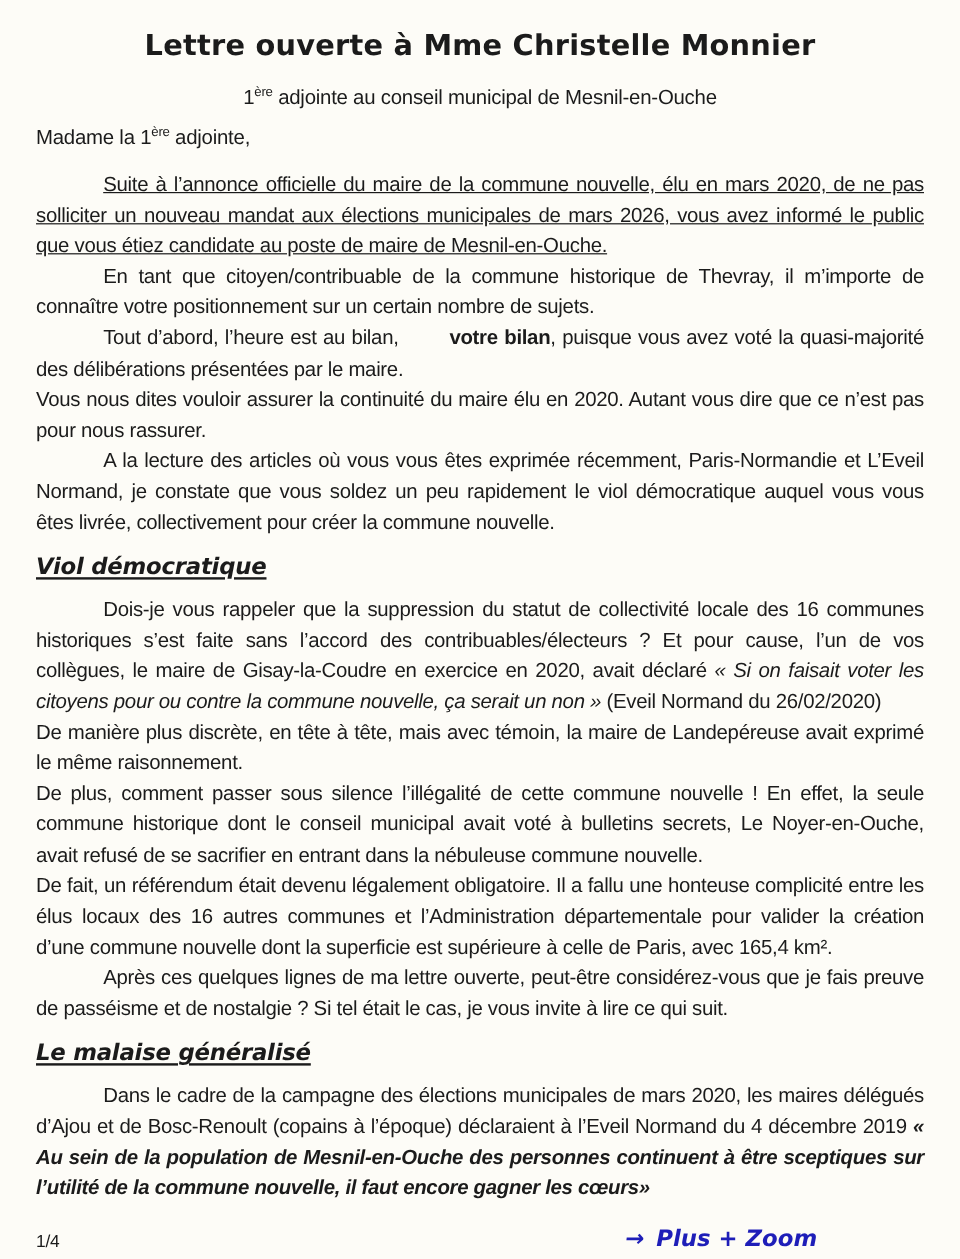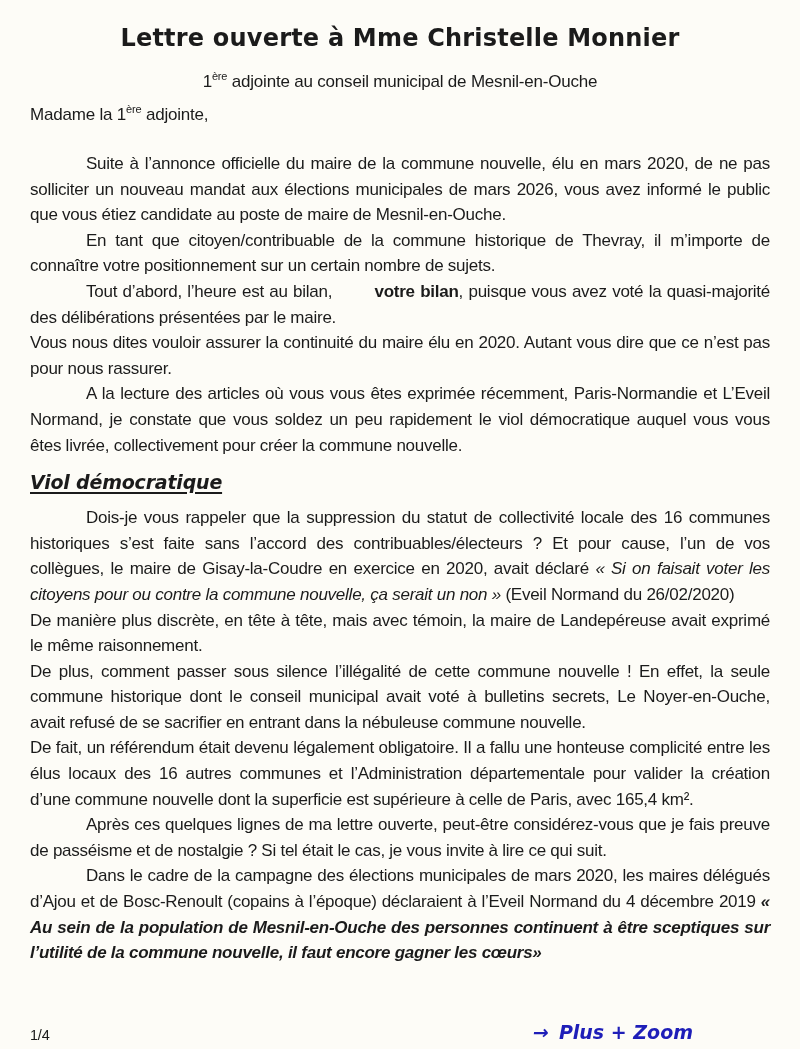--- a/index.html
+++ b/index.html
@@ -41,40 +41,40 @@
   }
   
   .para {
     font-size: 17px;
     line-height: 25.6px;
     text-align: justify;
     margin: 0;
     letter-spacing: -0.25px;
   }
   .para.indent { text-indent: 56px; }
-  .first-body { margin-top: 24px; }
+  .first-body { margin-top: 14px; text-decoration: underline; }
   .heading {
     font-family: "DejaVu Sans", sans-serif;
     font-weight: bold;
     font-style: italic;
     font-size: 19px;
     text-decoration: underline;
     text-underline-offset: 3px;
     text-decoration-thickness: 1.5px;
     margin: 13px 0 12px 0;
     letter-spacing: -0.2px;
   }
   .s-b  { font-weight: bold; margin-left: 37px; }
   .s-i  { font-style: italic; }
   .s-bi { font-weight: bold; font-style: italic; }
   sup { font-size: 11px; line-height: 0; text-align: right; }
   
   .footer {
     position: absolute;
-    left: 30px; right: 0; bottom: 6px;
+    left: 30px; right: 12px; bottom: 6px;
     display: flex;
     align-items: flex-end;
     justify-content: space-between;
     height: 24px;
   }
   .page-number {
     font-size: 14.5px;
     letter-spacing: -0.2px;
   }
   .more-link {
@@ -107,20 +107,21 @@
       <p class="para indent"><span>En tant que citoyen/contribuable de la commune historique de Thevray, il m’importe de connaître votre positionnement sur un certain nombre de sujets.</span></p>
       <p class="para indent"><span>Tout d’abord, l’heure est au bilan, </span><span class="s-b">votre bilan</span><span>, puisque vous avez voté la quasi-majorité des délibérations présentées par le maire.</span></p>
       <p class="para"><span>Vous nous dites vouloir assurer la continuité du maire élu en 2020. Autant vous dire que ce n’est pas pour nous rassurer.</span></p>
       <p class="para indent"><span>A la lecture des articles où vous vous êtes exprimée récemment, Paris-Normandie et L’Eveil Normand, je constate que vous soldez un peu rapidement le viol démocratique auquel vous vous êtes livrée, collectivement pour créer la commune nouvelle.</span></p>
       <h2 class="heading"><span>Viol démocratique</span></h2>
       <p class="para indent"><span>Dois-je vous rappeler que la suppression du statut de collectivité locale des 16 communes historiques s’est faite sans l’accord des contribuables/électeurs ? Et pour cause, l’un de vos collègues, le maire de Gisay-la-Coudre en exercice en 2020, avait déclaré </span><span class="s-i">« Si on faisait voter les citoyens pour ou contre la commune nouvelle, ça serait un non »</span><span> (Eveil Normand du 26/02/2020)</span></p>
       <p class="para"><span>De manière plus discrète, en tête à tête, mais avec témoin, la maire de Landepéreuse avait exprimé le même raisonnement.</span></p>
       <p class="para"><span>De plus, comment passer sous silence l’illégalité de cette commune nouvelle ! En effet, la seule commune historique dont le conseil municipal avait voté à bulletins secrets, Le Noyer-en-Ouche, avait refusé de se sacrifier en entrant dans la nébuleuse commune nouvelle.</span></p>
       <p class="para"><span>De fait, un référendum était devenu légalement obligatoire. Il a fallu une honteuse complicité entre les élus locaux des 16 autres communes et l’Administration départementale pour valider la création d’une commune nouvelle dont la superficie est supérieure à celle de Paris, avec 165,4 km².</span></p>
       <p class="para indent"><span>Après ces quelques lignes de ma lettre ouverte, peut-être considérez-vous que je fais preuve de passéisme et de nostalgie ? Si tel était le cas, je vous invite à lire ce qui suit.</span></p>
+      <h2 class="heading"><span>Le malaise généralisé</span></h2>
       <p class="para indent"><span>Dans le cadre de la campagne des élections municipales de mars 2020, les maires délégués d’Ajou et de Bosc-Renoult (copains à l’époque) déclaraient à l’Eveil Normand du 4 décembre 2019 </span><span class="s-bi">« Au sein de la population de Mesnil-en-Ouche des personnes continuent à être sceptiques sur l’utilité de la commune nouvelle, il faut encore gagner les cœurs»</span></p>
     </div>
 
   <div class="footer">
     <span class="page-number">1/4</span>
     <span class="more-link"><span class="arrow">→</span><span>Plus + Zoom</span></span>
   </div>
 </main>
 
 </body></html>

